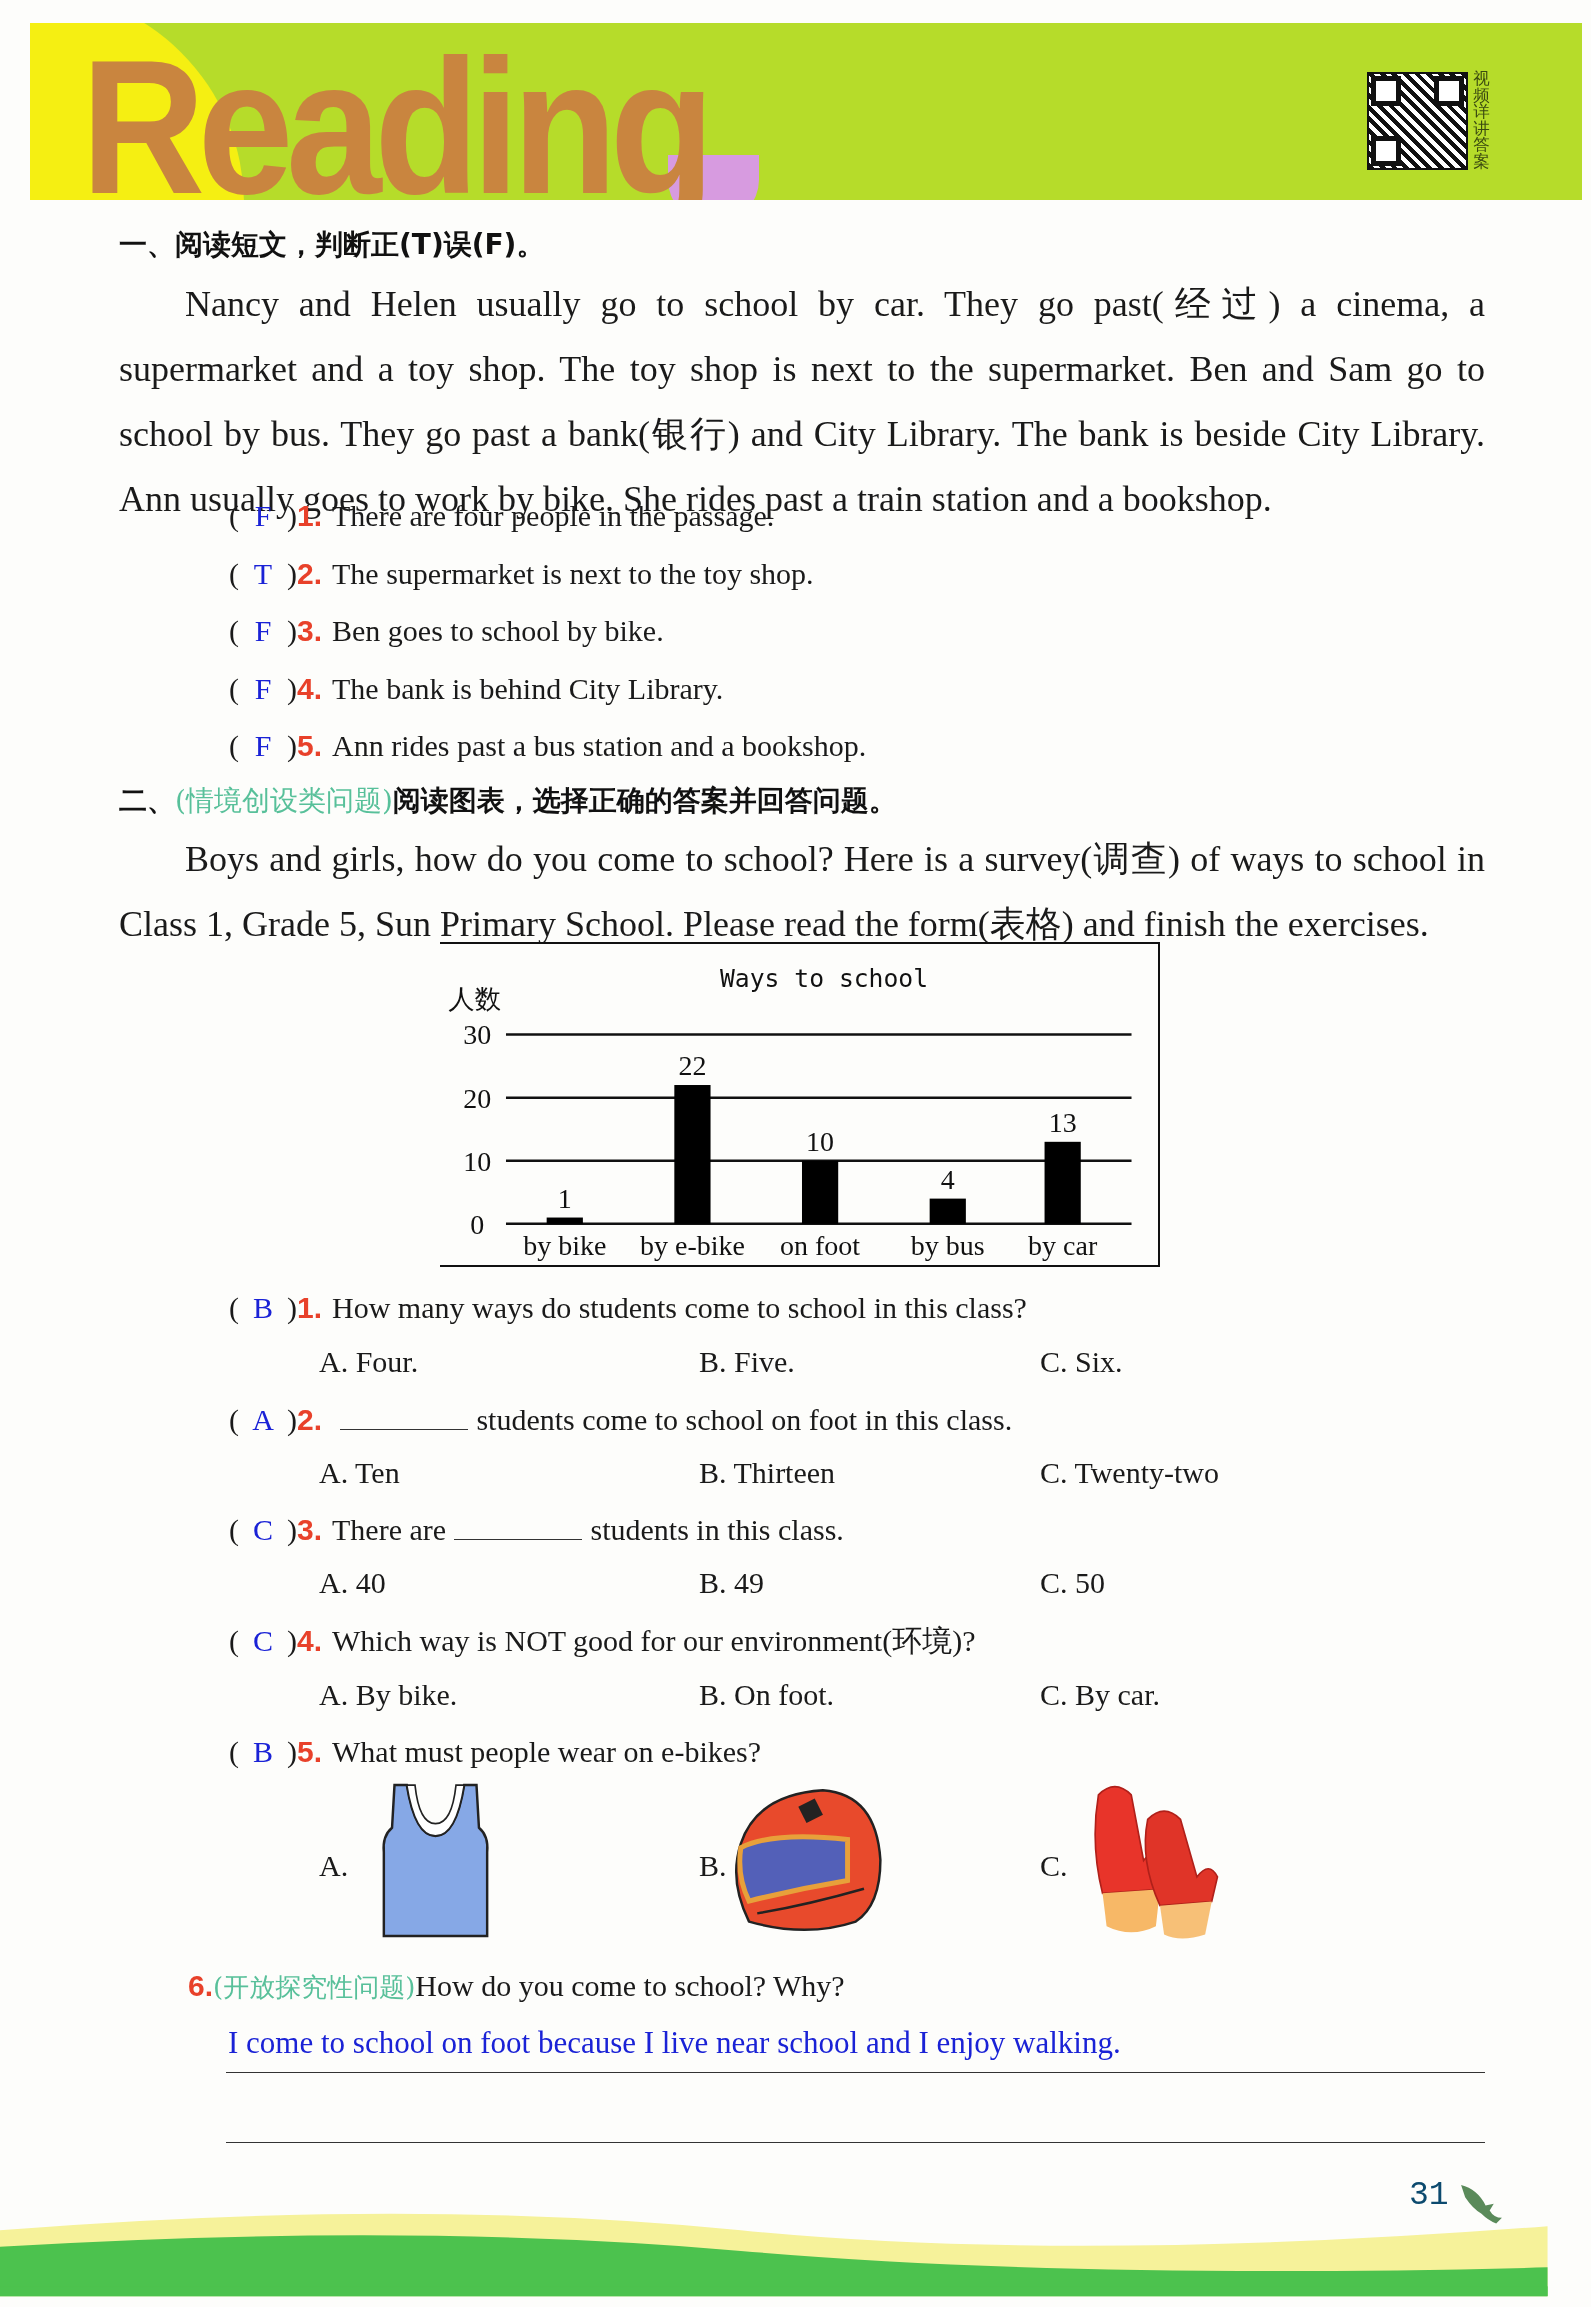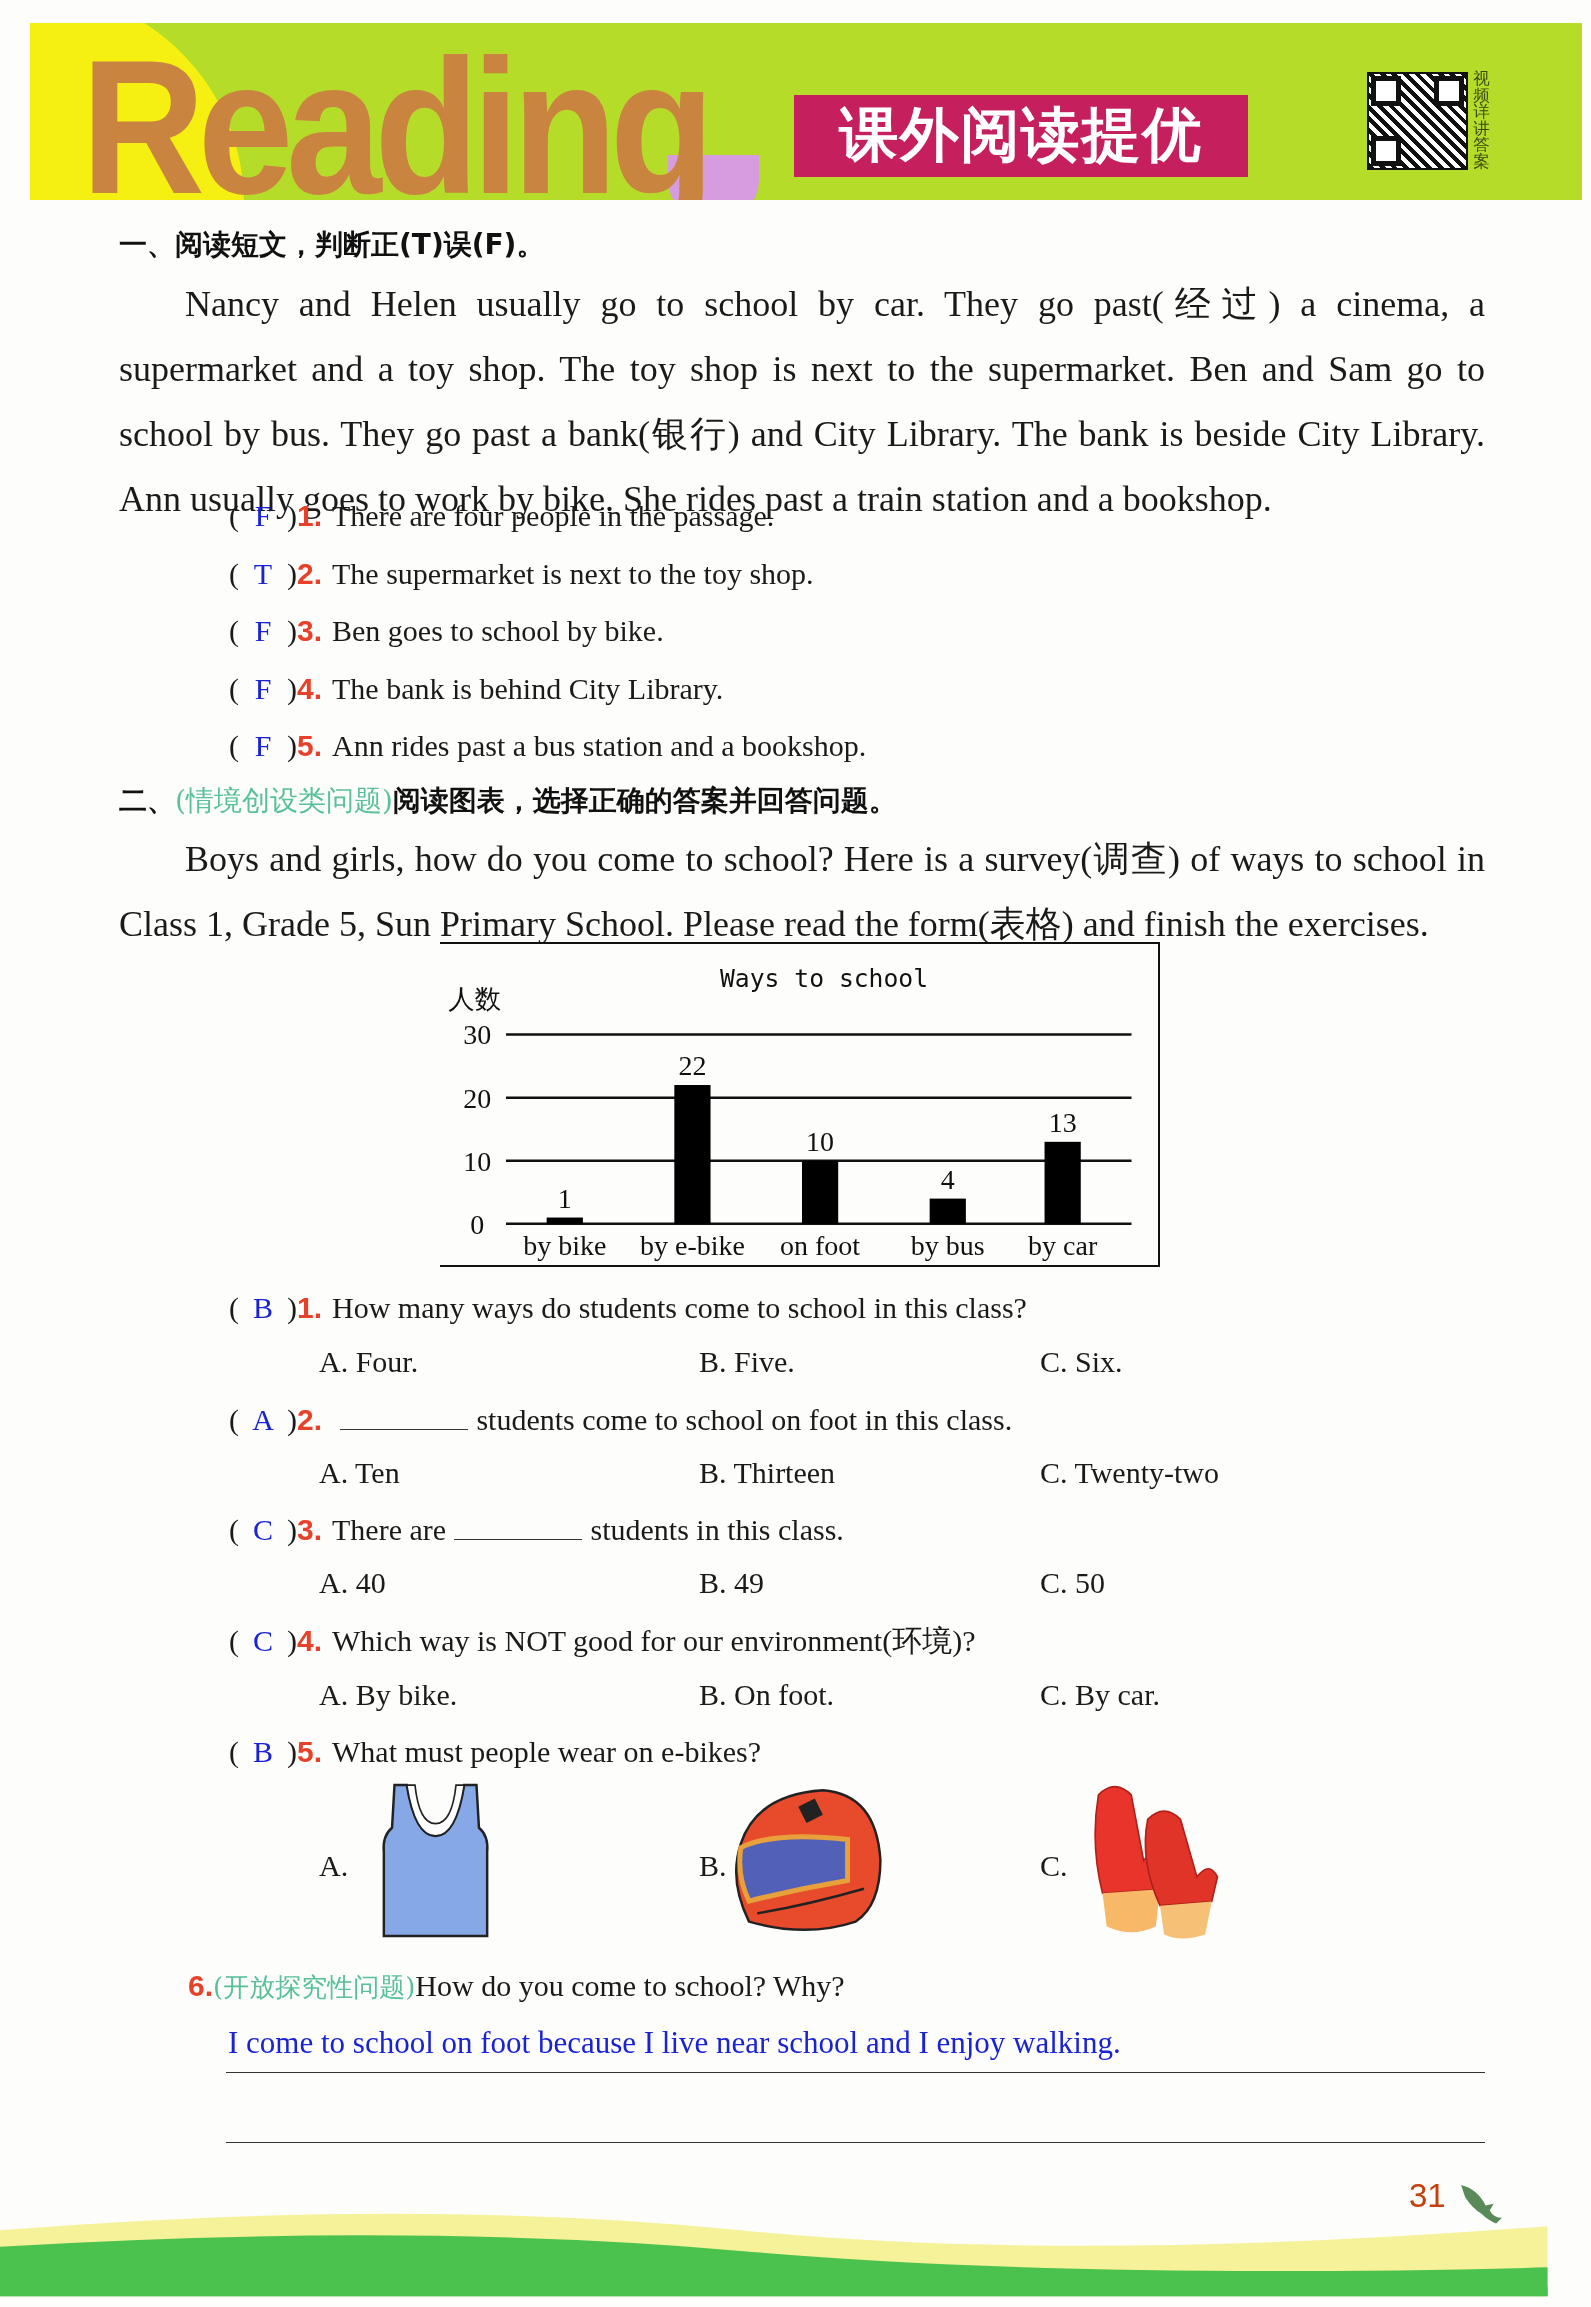--- a/index.html
+++ b/index.html
@@ -92,33 +92,32 @@
 
   .q6 { position:absolute; left:188px; top:1969px; font-size:30px; white-space:nowrap; }
   .q6 .num { color:#e8412a; font-family:"Liberation Sans","DejaVu Sans",sans-serif; font-weight:bold; }
   .answer-text {
     position:absolute; left:228px; top:2025px; font-size:31px; color:#1a22d6; white-space:nowrap;
   }
   .write-line { position:absolute; left:226px; width:1259px; border-top:1.6px solid #333; }
 
   .page-num {
     position:absolute; left:1409px; top:2177px;
-    font-family:Liberation Sans, sans-serif; font-size:33px; color:#c2410c;
+    font-family:Liberation Mono, monospace; font-size:33px; color:#0c4a6e;
   }
   .dolphin { position:absolute; left:1457px; top:2181px; }
   .footer-wave { position:absolute; left:0; top:2189px; }
 </style>
 </head>
 <body>
 
 <div class="banner">
   <div class="yellow-arc"></div>
   <div class="reading-g-tail"></div>
   <div class="reading-title">Reading</div>
-  <div class="cn-badge">课外阅读提优</div>
   <div class="qr">
       <div class="qr-finder-bl"></div>
     </div>
   <div class="qr-label">视频详讲答案</div>
 </div>
 
 <div class="sec-title" style="top:226px;">一、阅读短文，判断正(T)误(F)。</div>
 <div class="para" style="top:272px;"><span class="indent"></span><span>Nancy and Helen usually go to school by car. They go past(经过) a cinema, a supermarket and a toy shop. The toy shop is next to the supermarket. Ben and Sam go to school by bus. They go past a bank(银行) and City Library. The bank is beside City Library. Ann usually goes to work by bike. She rides past a train station and a bookshop.</span></div>
 
 <div id="s1-questions">

